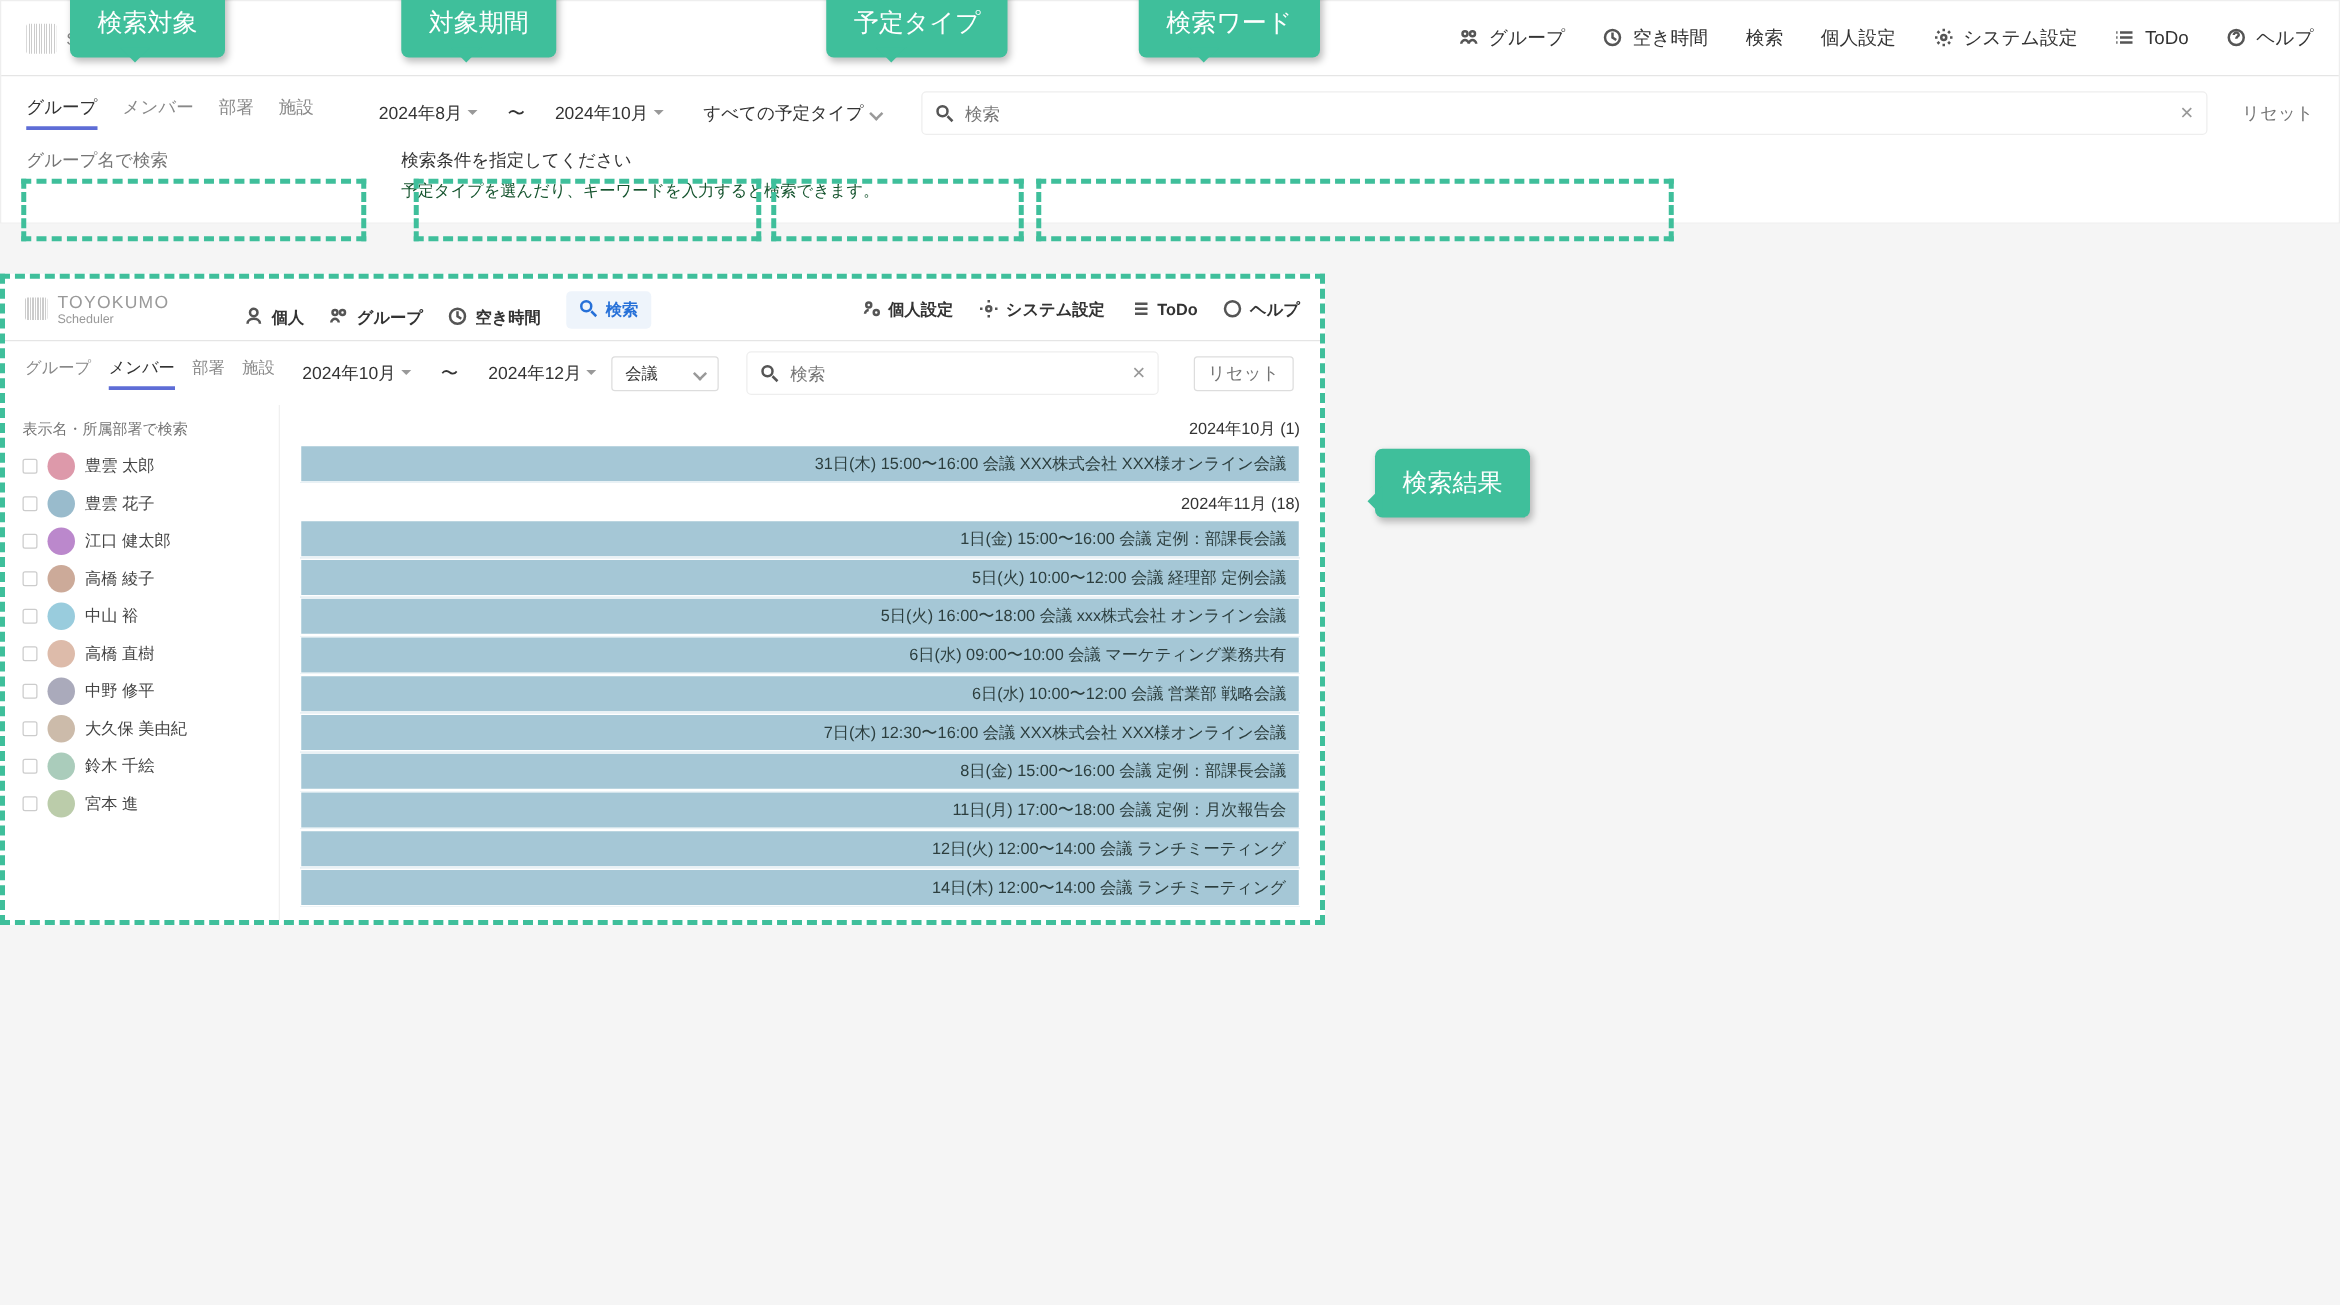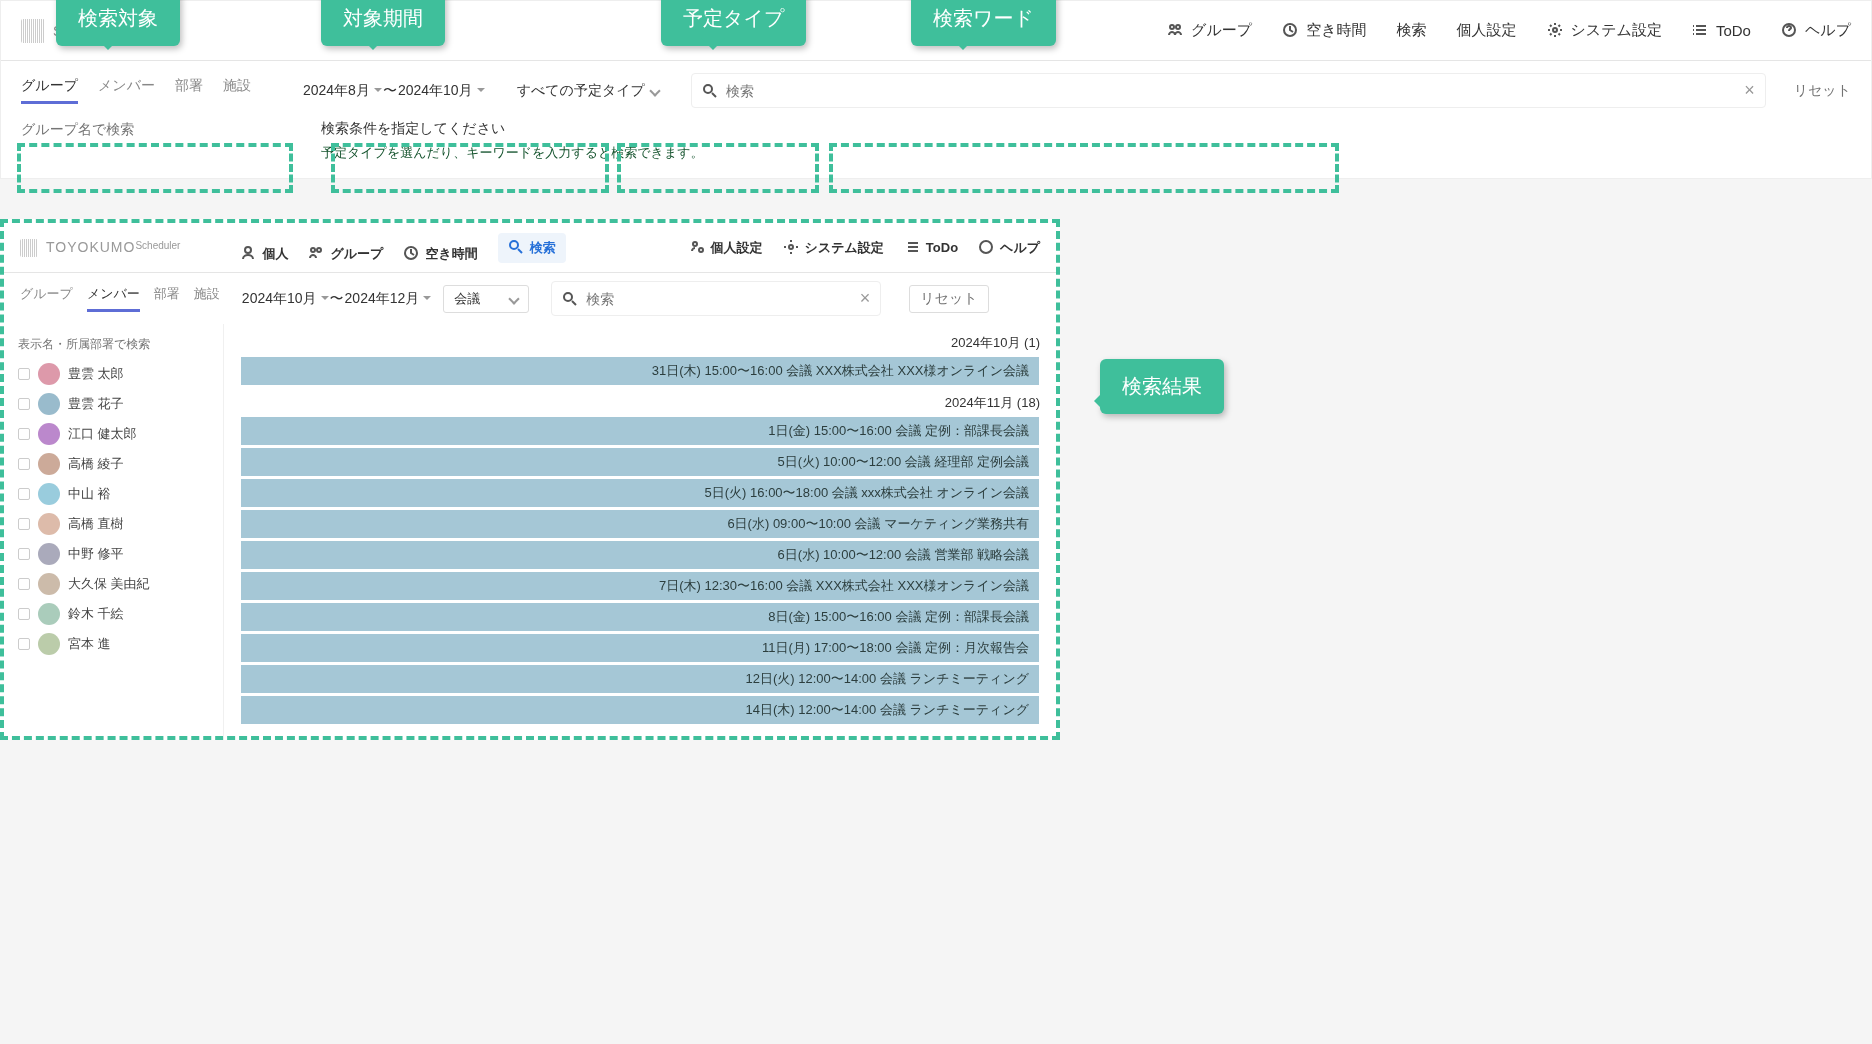--- a/index.html
+++ b/index.html
@@ -11,41 +11,41 @@
 .logo { display: flex; align-items: center; gap: 8px; font-size: 14px; color: #888; }
 .logo-icon { width: 24px; height: 24px; background: repeating-linear-gradient(90deg,#ccc 0,#ccc 1px,transparent 1px,transparent 2px); border-radius: 2px; }
 .nav { display: flex; gap: 30px; margin-left: auto; align-items: center; }
 .nav-item { display: flex; align-items: center; gap: 6px; font-size: 15px; cursor: pointer; }
 .nav-item svg, .nav-item .ico { width: 18px; height: 18px; }
 
 .filter-bar { display: flex; align-items: center; padding: 12px 20px; gap: 12px; }
 .tabs { display: flex; gap: 20px; }
 .tab { font-size: 14px; color: #888; padding-bottom: 6px; cursor: pointer; }
 .tab.active { color: #333; border-bottom: 3px solid #5e6dd6; }
-.date-sel { display: flex; align-items: center; gap: 1px; font-size: 14px; margin-left: 40px; }
+.date-sel { display: flex; align-items: center; gap: 24px; font-size: 14px; margin-left: 40px; }
 .drop { display: flex; align-items: center; gap: 4px; cursor: pointer; }
 .drop::after { content: ""; border: 4px solid transparent; border-top-color: #999; margin-top: 3px; }
 .type-sel { display: flex; align-items: center; gap: 6px; font-size: 14px; color: #333; padding: 4px 10px; cursor: pointer; margin-left: 10px; }
 .chevron { display: inline-block; border: solid #999; border-width: 0 2px 2px 0; padding: 3px; transform: rotate(45deg); }
 .search-box { display: flex; align-items: center; flex: 1; gap: 8px; padding: 6px 10px; border: 1px solid #eee; border-radius: 4px; margin-left: 10px; }
 .search-input { flex: 1; border: none; outline: none; font-size: 14px; color: #666; }
 .clear-x { font-size: 18px; color: #999; cursor: pointer; }
 .reset-btn { font-size: 14px; color: #737373; cursor: pointer; margin-left: 16px; }
 .groupname-input { border: none; outline: none; font-size: 14px; color: #15803d; }
 .hint { font-size: 14px; font-weight: 500; margin-bottom: 6px; }
 .hint2 { font-size: 13px; color: #14532d; }
 .content-row { display: flex; align-items: flex-start; padding: 0 20px 16px 20px; }
 .content-left { width: 280px; }
 .content-right { flex: 1; margin-left: 20px; }
 
 
 .panel2-wrap { position: relative; }
 .panel2 { position: relative; width: 1060px; background: #fff; border: 4px dashed #3fbf9b; }
 .header2 { display: flex; align-items: center; padding: 8px 16px; border-bottom: 1px solid #e5e5e5; height: 50px; font-size: 13px; }
-.logo2 { display: flex; line-height: 1.1; }
+.logo2 { display: flex; flex-direction: column; line-height: 1.1; }
 .logo2 .l1 { color: #999; font-size: 14px; letter-spacing: 1px; }
 .logo2 .l2 { color: #999; font-size: 10px; }
 .nav2 { display: flex; gap: 20px; margin-left: auto; align-items: flex-end; font-weight: bold; }
 .nav2 .nav-item { font-size: 13px; gap: 4px; }
 .nav2 .nav-item.active { background: #eef4fb; padding: 6px 10px; border-radius: 4px; }
 
 .filter2 { display: flex; align-items: center; padding: 8px 16px; gap: 12px; font-size: 13px; }
 .filter2 .tabs { gap: 14px; }
 .filter2 .tab { font-size: 13px; }
 .filter2 .date-sel { margin-left: 10px; }

